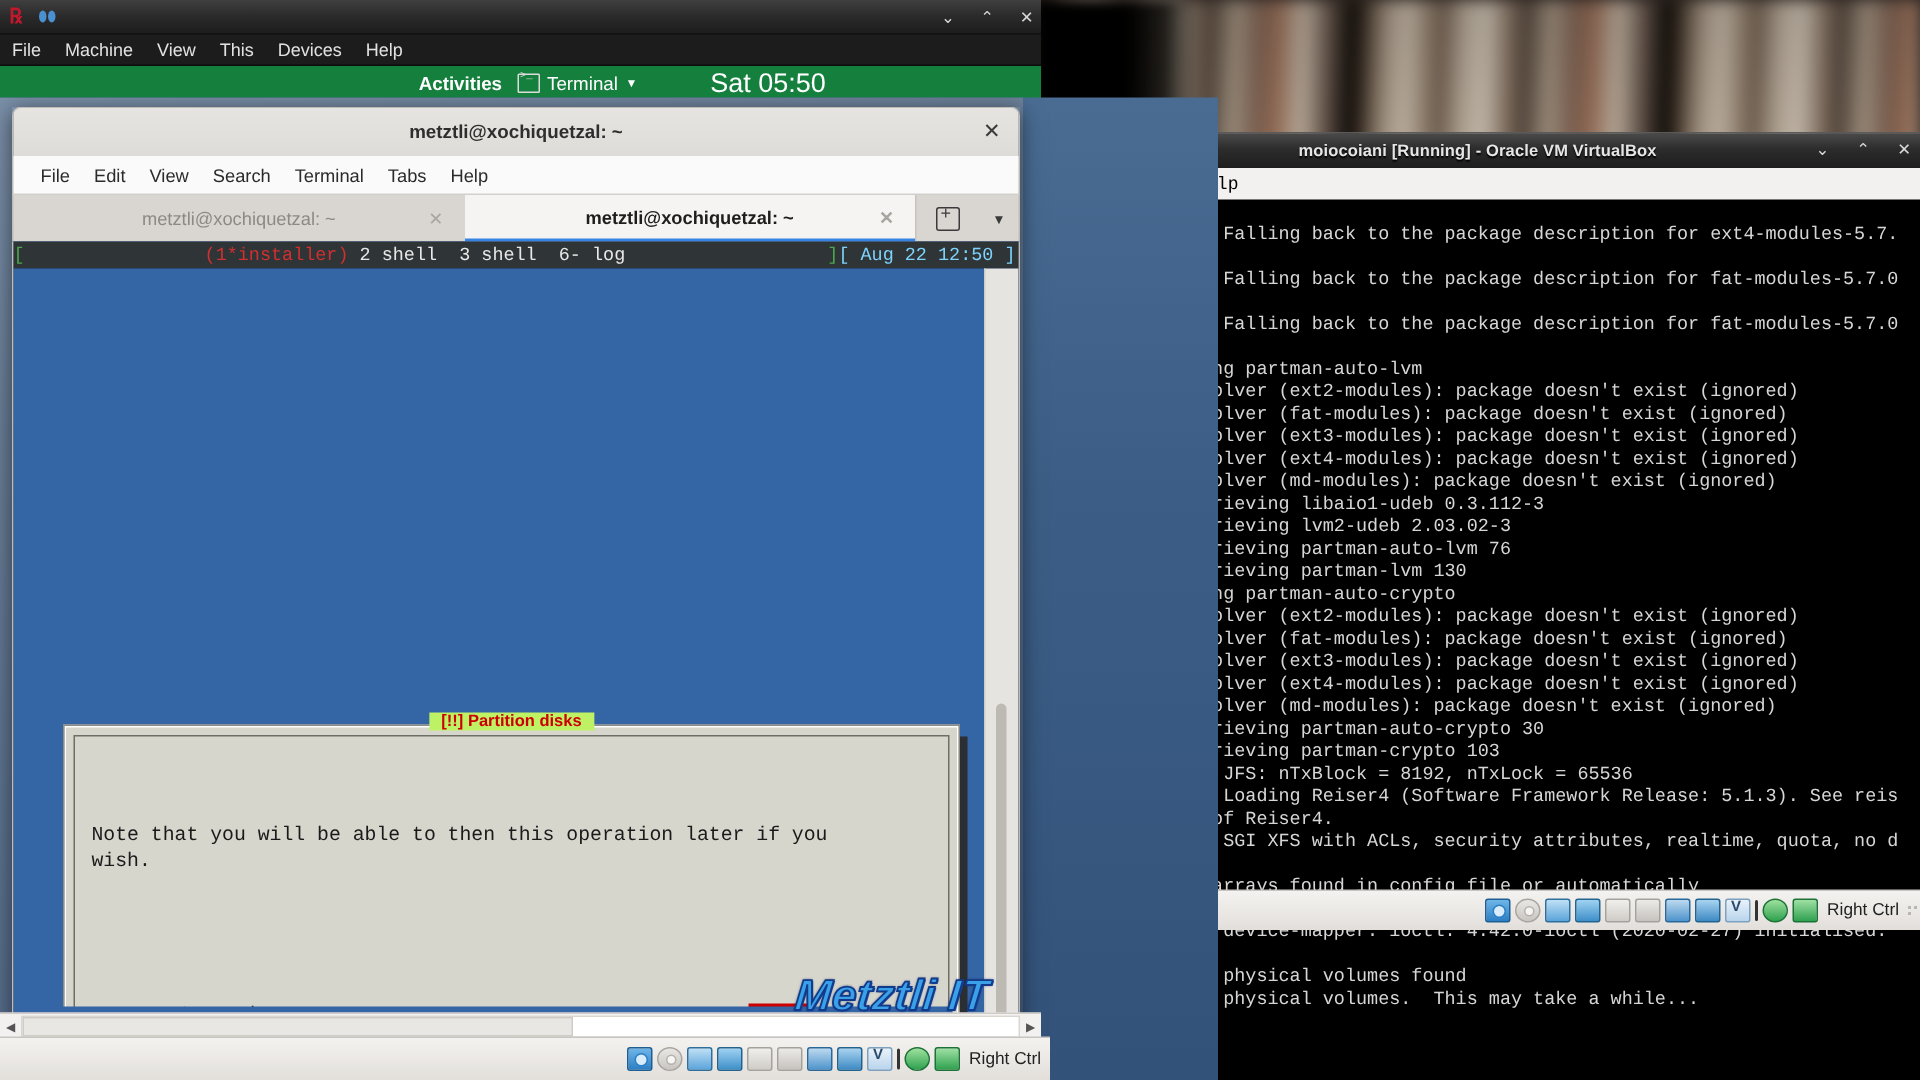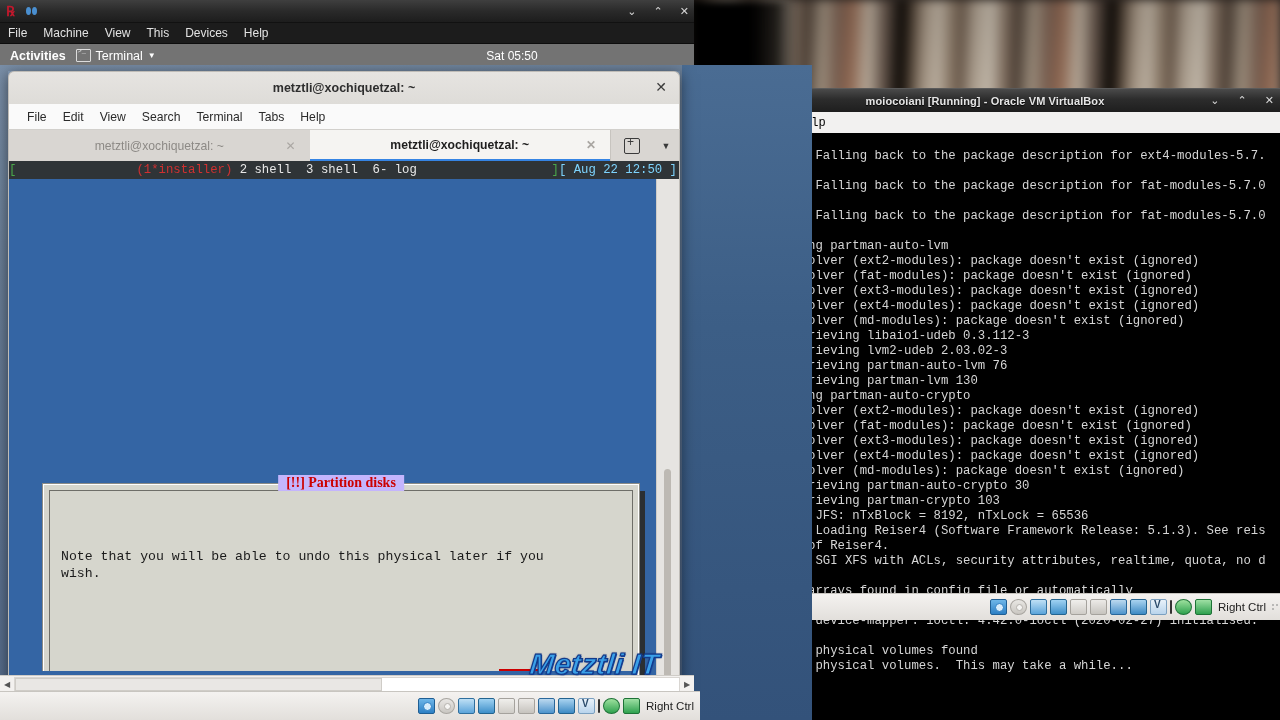--- a/index.html
+++ b/index.html
@@ -71,30 +71,30 @@
   .vb-dots i:nth-child(1){left:0px;}
   .vb-dots i:nth-child(2){left:6px;}
   .vm1-title-text{position:absolute;left:0;right:0;text-align:center;color:#eaeaea;
     font-size:11.5px;font-weight:bold;text-shadow:0 1px 1px #000;pointer-events:none;}
   .vm1-tbtns{position:absolute;right:5px;top:0;height:22px;display:flex;align-items:center;gap:17px;
     color:#d6d6d6;font-size:11px;}
   .vm1-menu{height:20px;background:#1c1c1c;display:flex;align-items:center;
     font-size:12px;color:#e2e2e2;border-bottom:1px solid #0d0d0d;}
   .vm1-menu .mi{padding:0 8px;}
 
-  .gnome-bar{height:23px;background:#737373;display:flex;align-items:center;
-    color:#fff;font-size:12.5px;position:relative;border-bottom:7px solid #737373;}
+  .gnome-bar{height:23px;background:#15803d;display:flex;align-items:center;
+    color:#fff;font-size:12.5px;position:relative;border-bottom:7px solid #737373;justify-content:center;}
   .gnome-bar .act{padding:0 10px;font-weight:bold;font-size:12.5px;}
   .term-ind{width:13px;height:11px;border:1.4px solid #dcdcdc;border-radius:1px;
     display:inline-block;position:relative;margin-right:5px;}
   .term-ind::before{content:">_";position:absolute;left:1px;top:-3px;font-size:7px;color:#dcdcdc;
     font-family:"Liberation Mono",monospace;}
   .gnome-app{display:flex;align-items:center;font-size:12.5px;}
   .caret{margin-left:5px;font-size:8px;}
-  .gnome-clock{position:absolute;left:0;right:0;text-align:center;font-size:12px;
+  .gnome-clock{position:absolute;left:0;right:0;text-align:center;font-size:18px;
     padding-left:330px;}
 
   
   .gdesk{position:absolute;left:0;top:65px;width:812px;height:655px;
     background:linear-gradient(180deg,#4a6c93,#3c5e86 40%,#33527a);overflow:hidden;}
   .gdesk-inner{position:absolute;left:0;top:0;width:682px;height:640px;
      background:linear-gradient(165deg,#7a8fa8 0%,#6a7f98 25%,#5c7290 60%,#4e6585 100%);}
 
   
   .gterm{position:absolute;left:8px;top:6px;width:672px;height:620px;
@@ -135,22 +135,22 @@
   .tscroll{position:absolute;right:0;top:18px;width:22px;bottom:0;background:#e6e4e1;
     border-left:1px solid #cfccc7;}
   .tscroll .thumb{position:absolute;left:7px;top:290px;width:7px;height:250px;background:#bdb9b3;border-radius:4px;}
 
   
   .dlg-shadow{position:absolute;left:40px;top:312px;width:596px;height:225px;background:#2b2f33;}
   .dlg{position:absolute;left:33px;top:304px;width:596px;height:228px;background:#d6d6cd;
     border:1px solid #8c8c86;box-shadow:inset 0 0 0 1px #ffffff;}
   .dlg-frame{position:absolute;left:6px;top:6px;right:6px;bottom:6px;border:1px solid #6e6e68;}
   .dlg-title{position:absolute;top:-9px;left:50%;transform:translateX(-50%);
-    background:#c4b5fd;padding:0 8px;color:#cc0000;font-weight:bold;
-    font-family:Liberation Serif, serif;font-size:14px;white-space:pre;}
+    background:#bef264;padding:0 8px;color:#cc0000;font-weight:bold;
+    font-family:Liberation Sans, sans-serif;font-size:11px;white-space:pre;}
   .dlg-body{position:absolute;left:18px;top:30px;right:14px;
     font-family:"Liberation Mono","DejaVu Sans Mono",monospace;
     font-size:13.2px;line-height:17px;color:#1a1a1a;white-space:pre-wrap;}
   .dlg-p{margin:0 0 17px 0;white-space:pre-wrap;}
   .dlg-btns{position:absolute;left:18px;right:18px;top:185px;
     font-family:"Liberation Mono","DejaVu Sans Mono",monospace;font-size:13.2px;color:#1a1a1a;}
   .btn{position:absolute;white-space:pre;}
   .btn.goback{left:50px;}
   .btn.yes{left:438px;background:#cc0000;color:#ffffff;padding:0 1px;}
   .btn.no{left:513px;}
@@ -378,21 +378,21 @@
           </div>
 
           <div class="tmux-pane">
 
             <div class="dlg-shadow"></div>
 
             <div class="dlg">
               <div class="dlg-frame"></div>
               <div class="dlg-title">[!!] Partition disks</div>
               <div class="dlg-body">
-                <p class="dlg-p">Note that you will be able to undo this physical later if you
+                <p class="dlg-p">Note that you will be able to then this operation later if you
 wish.</p>
                 
               </div>
               <div class="dlg-btns">
                 <span class="btn goback">&lt;Go Back&gt;</span>
                 <span class="btn yes">&lt;Yes&gt;</span>
                 <span class="btn no">&lt;No&gt;</span>
               </div>
             </div>
 

